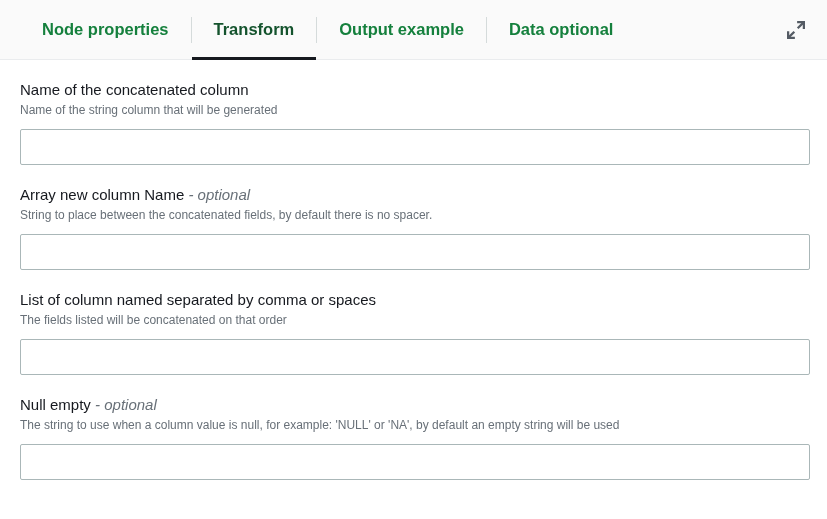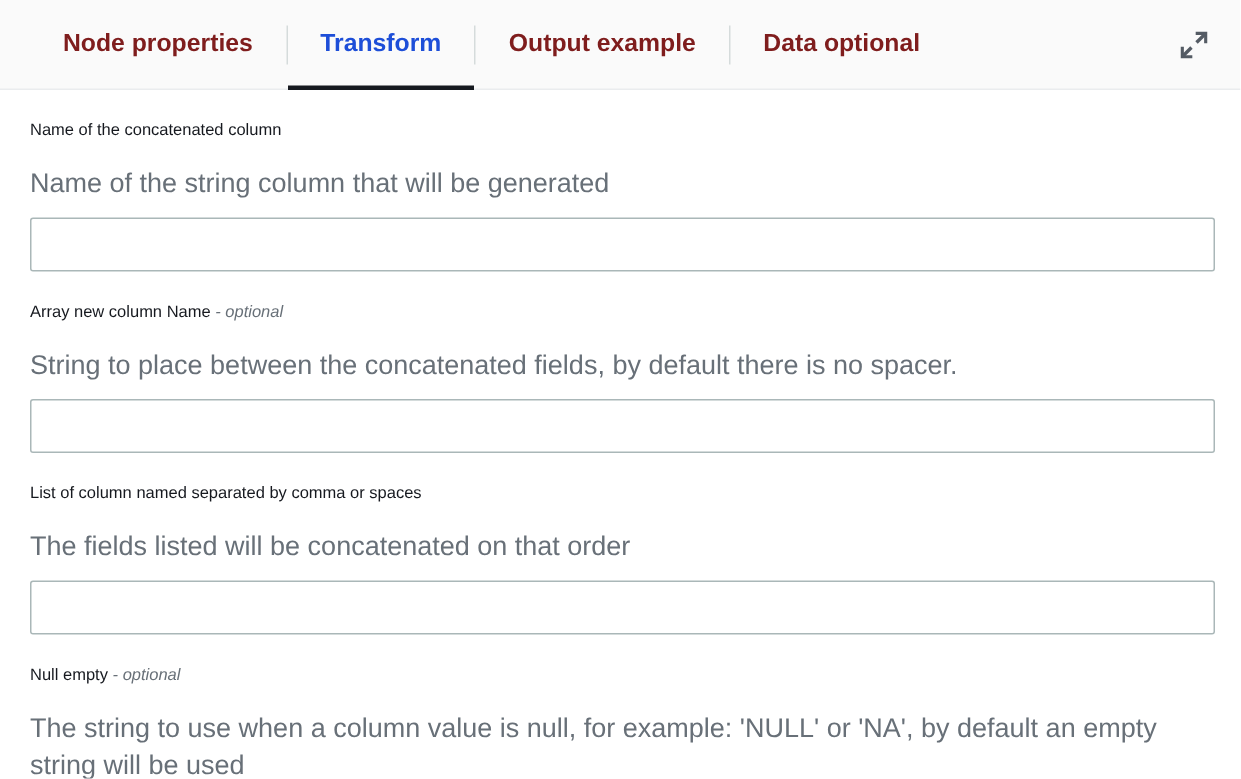--- a/index.html
+++ b/index.html
@@ -21,25 +21,25 @@
     padding: 0 20px;
     position: relative;
   }
   .tabs { display: flex; height: 100%; align-items: stretch; }
   .tab {
     display: flex;
     align-items: center;
     padding: 0 22px;
     font-size: 16.5px;
     font-weight: 700;
-    color: #7f1d1d;
+    color: #15803d;
     cursor: pointer;
     position: relative;
   }
-  .tab.active { color: #1d4ed8; }
+  .tab.active { color: #14532d; }
   .tab.active::after {
     content: "";
     position: absolute;
     left: 0; right: 0;
     bottom: -1px;
     height: 3px;
     background: #16191f;
   }
   .tab-sep {
     width: 1px;
@@ -52,34 +52,34 @@
     width: 22px; height: 22px;
     display: flex; align-items: center; justify-content: center;
     cursor: pointer;
     color: #545b64;
   }
   .expand-btn svg { width: 18px; height: 18px; }
   .form { padding: 20px; }
   .field { margin-bottom: 20px; }
   .field:last-child { margin-bottom: 0; }
   .label {
-    font-size: 11px;
+    font-size: 15px;
     color: #16191f;
     font-weight: 400;
     line-height: 1.35;
   }
   .label .opt {
     font-style: italic;
     color: #687078;
     font-weight: 400;
   }
   .help {
-    font-size: 18px;
+    font-size: 12px;
     color: #687078;
-    margin-top: 15px;
+    margin-top: 2px;
     line-height: 1.4;
   }
   .input {
     width: 790px;
     height: 36px;
     margin-top: 10px;
     border: 1px solid #aab7b8;
     border-radius: 2px;
     padding: 6px 10px;
     font-size: 14px;

